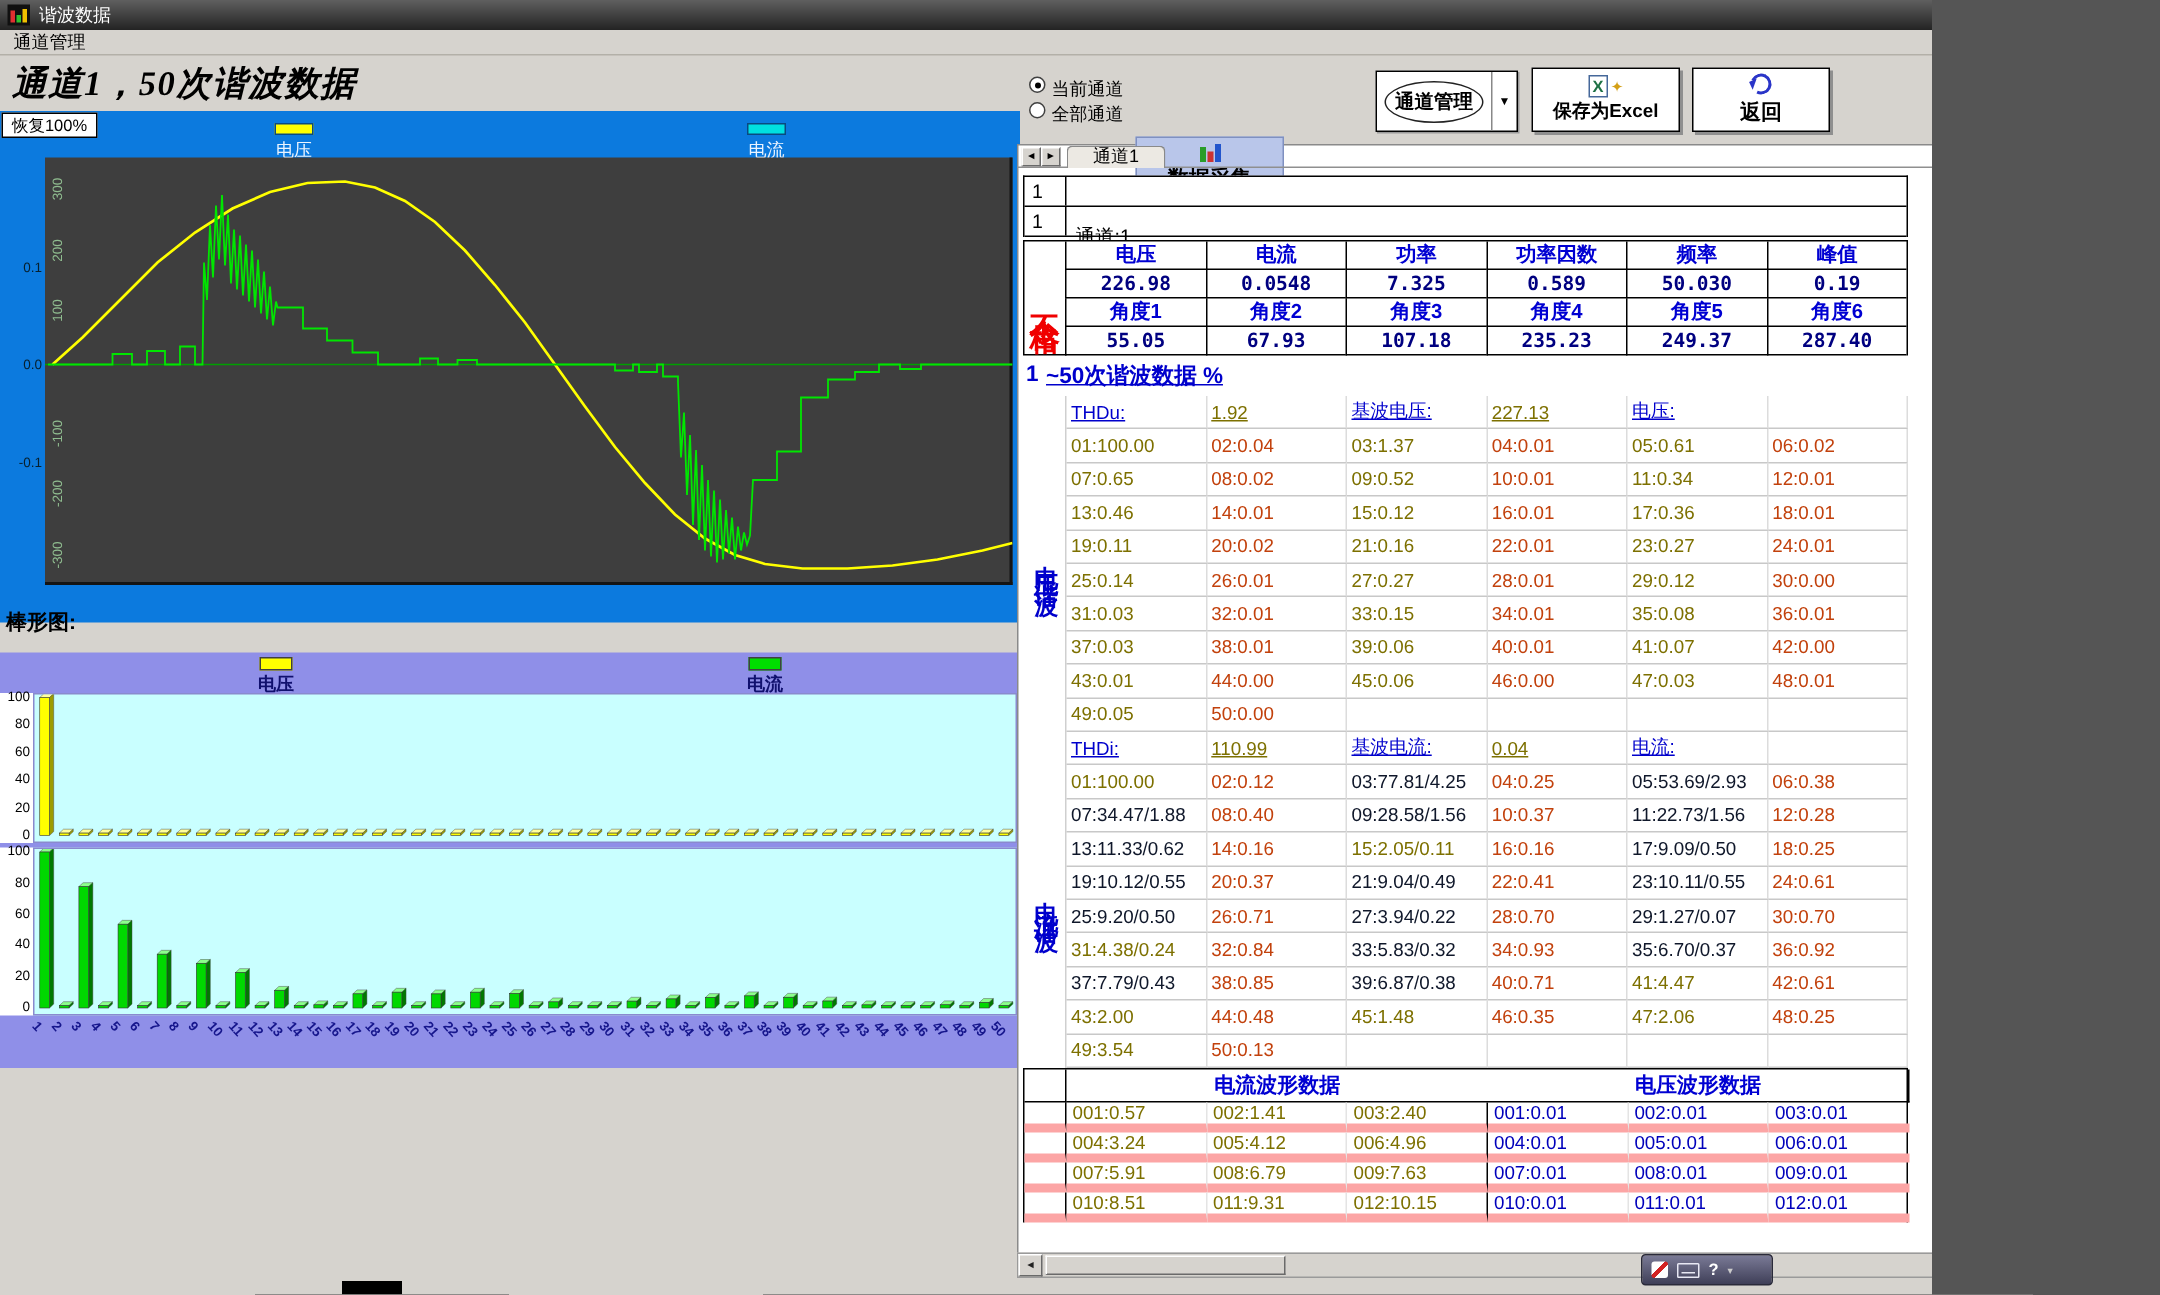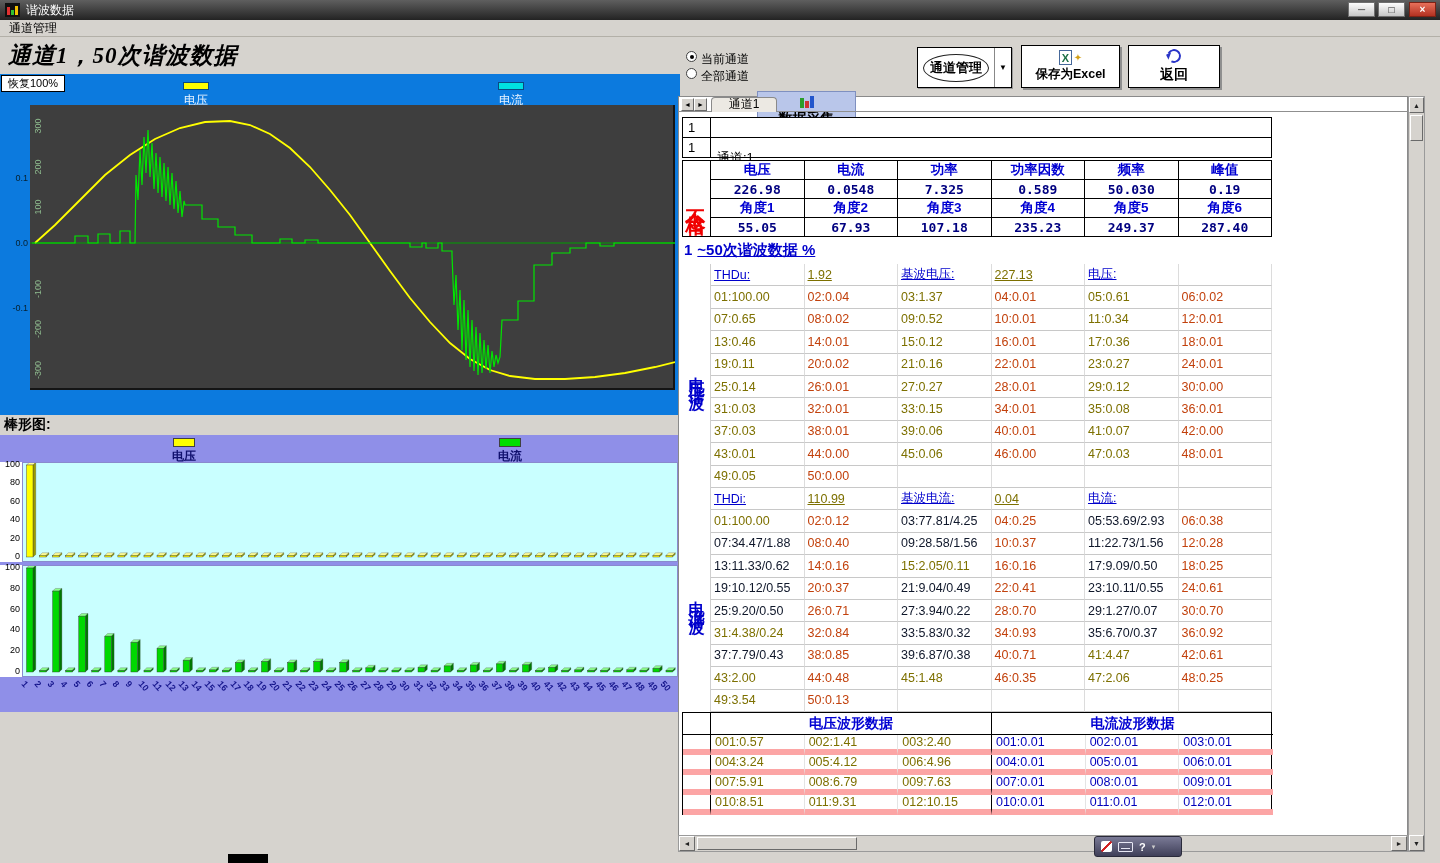--- a/index.html
+++ b/index.html
@@ -1,17 +1,17 @@
 <!DOCTYPE html>
 <html><head>
 <meta charset="utf-8">
 <style>
   * { margin:0; padding:0; box-sizing:border-box; }
   html,body { background:#555; }
-  #screen { position:relative; width:1440px; height:863px; background:#d6d3ce; overflow:hidden;
+  #screen { position:relative; width:1288px; height:863px; background:#d6d3ce; overflow:hidden;
             font-family:"Liberation Sans", sans-serif; color:#000; }
 
   
   .titlebar { position:absolute; left:0; top:0; width:1440px; height:20px;
               background:linear-gradient(#5f5f5f,#232323); color:#fff; display:flex; align-items:center; padding:0 5px; }
   .app-icon { width:15px; height:14px; background:#101010; display:inline-flex; align-items:flex-end; gap:1px; padding:2px; margin-right:6px; }
   .app-icon i { display:block; width:3px; }
   .app-icon .b1 { height:8px; background:#e03030; }
   .app-icon .b2 { height:5px; background:#30c030; }
   .app-icon .b3 { height:9px; background:#f0c000; }
@@ -34,21 +34,21 @@
   .wave-panel { position:absolute; left:0; top:74px; width:680px; height:341px; background:#0c7ade; }
   .wave-legend { position:absolute; top:8px; display:flex; flex-direction:column; align-items:center; gap:2px; }
   .wave-legend .box { width:26px; height:8px; border:1px solid #0a4a80; }
   .wave-legend .lbl { font-size:12px; color:#eaf4ff; }
   .wave-plot { position:absolute; left:30px; top:31px; width:645px; height:285px; background:#3e3e3e;
                border-right:2px solid #141414; border-bottom:2px solid #141414; }
   .wave-outer-label { position:absolute; left:2px; width:26px; text-align:right; font-size:9px; color:#07202e; }
   .wave-inner-label { position:absolute; left:-5px; width:26px; text-align:center; font-size:9px; color:#8fbc8f;
                       transform:rotate(-90deg); }
 
-  .bar-label { position:absolute; left:4px; top:416px; font-size:14px; font-weight:bold; }
+  .bar-label { position:absolute; left:4px; top:406px; font-size:14px; font-weight:bold; }
   .bar-panel { position:absolute; left:0; top:435px; width:680px; height:277px; background:#8f8fe8; }
   .bar-legend { position:absolute; top:3px; display:flex; flex-direction:column; align-items:center; gap:1px; }
   .bar-legend .box { width:22px; height:9px; border:1px solid #404040; }
   .bar-legend .lbl { font-size:12px; font-weight:bold; color:#10106e; }
   .ystrip { position:absolute; left:0; width:22px; background:#fff; }
   .ystrip span { position:absolute; right:2px; font-size:9px; color:#000; }
   .bar-svg { position:absolute; left:22px; background:#c9ffff; border:1px solid #8a8ace; }
   .xband { position:absolute; left:0; top:242px; width:680px; height:35px; }
   .xlab { position:absolute; top:2px; font-size:9px; font-weight:bold; color:#16168c;
           transform:rotate(48deg); transform-origin:left top; }
@@ -822,22 +822,22 @@
       <div class="hcell even">50:0.13</div>
       <div class="hcell "></div>
       <div class="hcell "></div>
       <div class="hcell "></div>
       <div class="hcell "></div>
     </div>
 
   <div class="wavetable">
     <div class="wthead">
       <span class="wth n"></span>
+      <span class="wth">电流波形数据</span>
       <span class="wth v">电压波形数据</span>
-      <span class="wth">电流波形数据</span>
     </div>
     <div>
         <div class="wtrow">
           <div class="wcell wnum"></div>
           <div class="wcell wv">001:0.57</div>
           <div class="wcell wv">002:1.41</div>
           <div class="wcell wv mid">003:2.40</div>
           <div class="wcell wc">001:0.01</div>
           <div class="wcell wc">002:0.01</div>
           <div class="wcell wc last">003:0.01</div>

